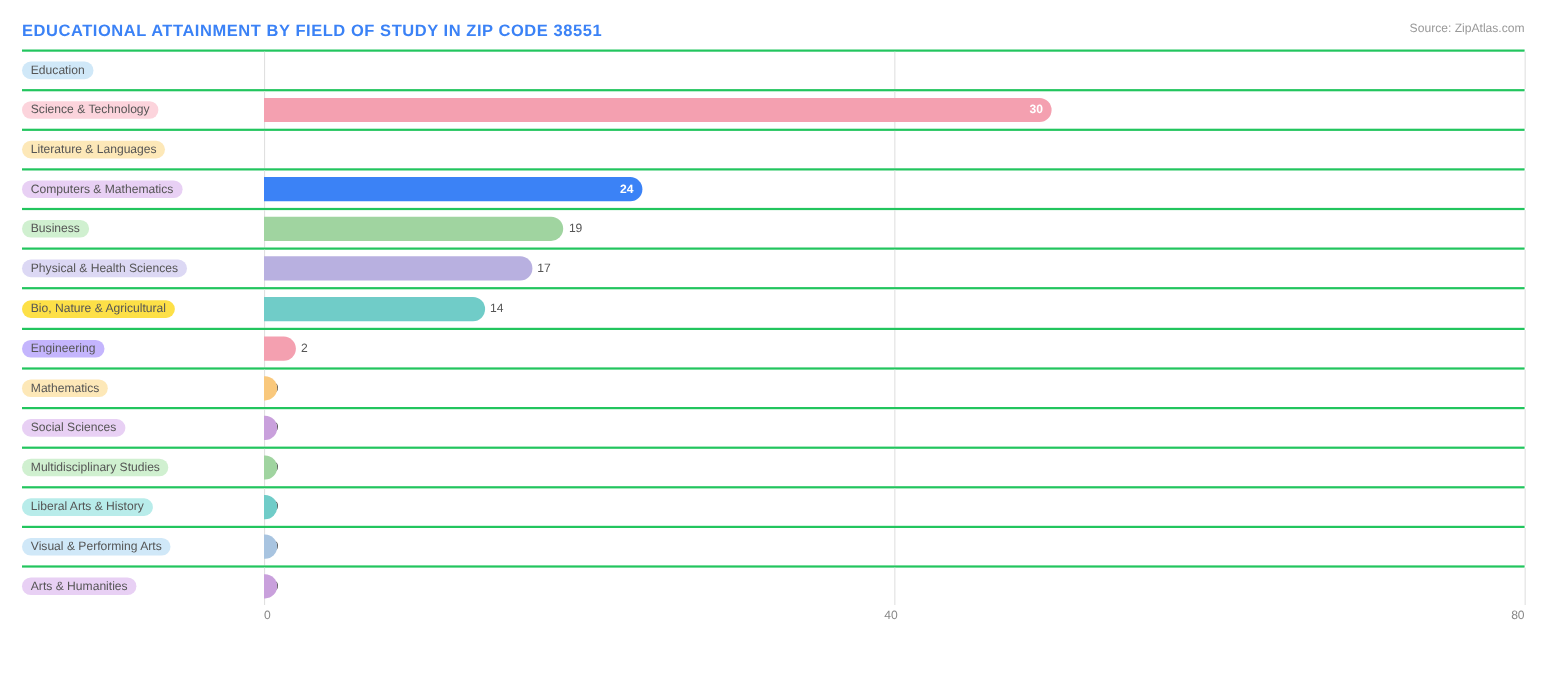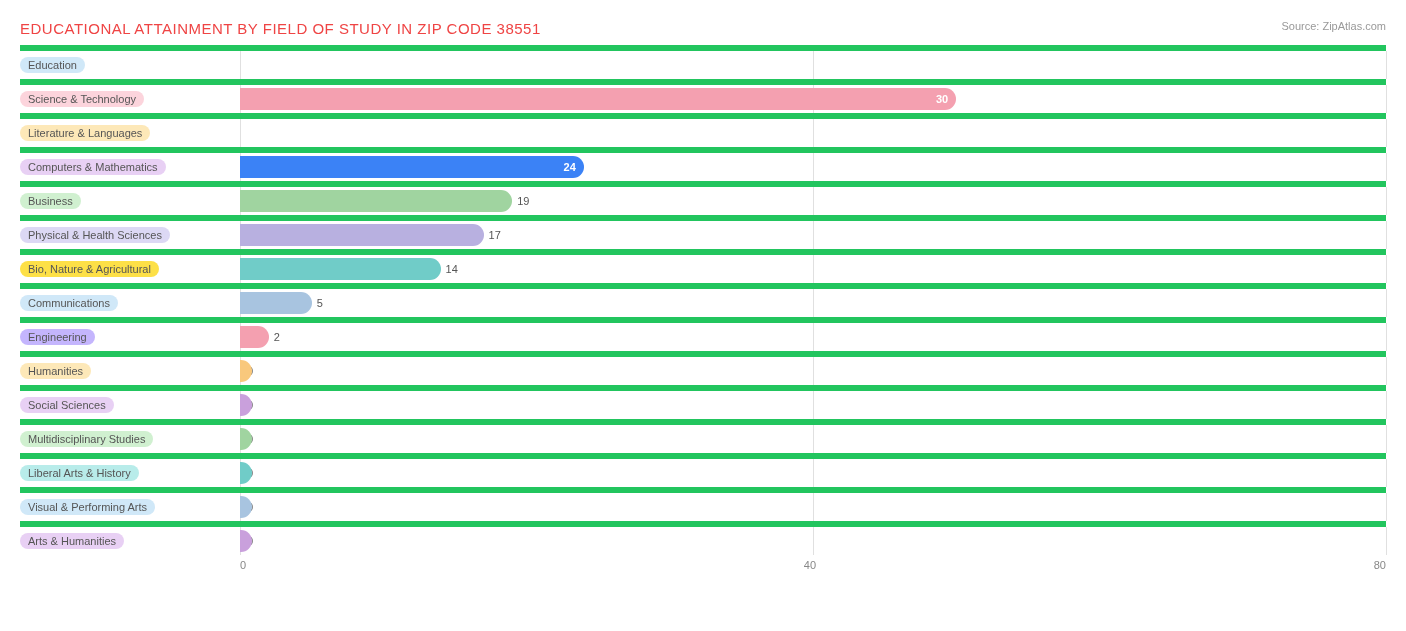--- a/index.html
+++ b/index.html
@@ -11,22 +11,22 @@
       overflow: hidden;
     }
     .chart-container {
       padding: 20px 20px 40px 20px;
       width: 1406px;
       height: 631px;
       position: relative;
     }
     .chart-title {
       font-size: 15px;
-      font-weight: normal;
-      color: #ef4444;
+      font-weight: bold;
+      color: #3b82f6;
       text-transform: uppercase;
       letter-spacing: 0.5px;
       margin-bottom: 4px;
     }
     .chart-source {
       position: absolute;
       top: 20px;
       right: 20px;
       font-size: 11px;
       color: #999;
@@ -41,21 +41,21 @@
     .bars-section {
       display: flex;
       flex-direction: column;
       flex: 1;
       position: relative;
     }
     .bar-row {
       display: flex;
       align-items: center;
       flex: 1;
-      border-top: 6px solid #22c55e;
+      border-top: 2px solid #22c55e;
       min-height: 34px;
       position: relative;
     }
     .bar-label {
       width: 220px;
       font-size: 11.5px;
       color: #444;
       padding: 2px 6px 2px 0;
       flex-shrink: 0;
     }
@@ -193,45 +193,33 @@
             <span class="bar-value" style="left: 17.5%; margin-left: 5px;">14</span>
             <div class="bar-fill" style="width: 17.5%; background: rgb(112, 204, 200); min-width: 20px;"></div>
           </div>
         </div>
         <div class="bar-row">
           <div style="position: absolute; inset: 0px 0px 0px 220px; pointer-events: none;">
             <div style="position: absolute; left: 0%; top: 0px; bottom: 0px; width: 1px; background: rgb(224, 224, 224);"></div>
             <div style="position: absolute; left: 50%; top: 0px; bottom: 0px; width: 1px; background: rgb(224, 224, 224);"></div>
             <div style="position: absolute; left: 100%; top: 0px; bottom: 0px; width: 1px; background: rgb(224, 224, 224);"></div>
           </div>
-          <div class="bar-label"><span class="label-pill" style="background: rgb(208, 232, 248);">Communications</span></div>
-          <div class="bar-track">
-            <span class="bar-value" style="left: 6.25%; margin-left: 5px;">5</span>
-            <div class="bar-fill" style="width: 6.25%; background: rgb(168, 196, 224); min-width: 20px;"></div>
-          </div>
-        </div>
-        <div class="bar-row">
-          <div style="position: absolute; inset: 0px 0px 0px 220px; pointer-events: none;">
-            <div style="position: absolute; left: 0%; top: 0px; bottom: 0px; width: 1px; background: rgb(224, 224, 224);"></div>
-            <div style="position: absolute; left: 50%; top: 0px; bottom: 0px; width: 1px; background: rgb(224, 224, 224);"></div>
-            <div style="position: absolute; left: 100%; top: 0px; bottom: 0px; width: 1px; background: rgb(224, 224, 224);"></div>
-          </div>
           <div class="bar-label"><span class="label-pill" style="background: #c4b5fd;">Engineering</span></div>
           <div class="bar-track">
             <span class="bar-value" style="left: 2.5%; margin-left: 5px;">2</span>
             <div class="bar-fill" style="width: 2.5%; background: rgb(244, 160, 176); min-width: 20px;"></div>
           </div>
         </div>
         <div class="bar-row">
           <div style="position: absolute; inset: 0px 0px 0px 220px; pointer-events: none;">
             <div style="position: absolute; left: 0%; top: 0px; bottom: 0px; width: 1px; background: rgb(224, 224, 224);"></div>
             <div style="position: absolute; left: 50%; top: 0px; bottom: 0px; width: 1px; background: rgb(224, 224, 224);"></div>
             <div style="position: absolute; left: 100%; top: 0px; bottom: 0px; width: 1px; background: rgb(224, 224, 224);"></div>
           </div>
-          <div class="bar-label"><span class="label-pill" style="background: rgb(253, 232, 184);">Humanities</span></div>
+          <div class="bar-label"><span class="label-pill" style="background: rgb(253, 232, 184);">Mathematics</span></div>
           <div class="bar-track">
             <span class="bar-value" style="left: 2px;">0</span>
             <div class="bar-fill" style="width: 12px; background: rgb(249, 200, 124);"></div>
           </div>
         </div>
         <div class="bar-row">
           <div style="position: absolute; inset: 0px 0px 0px 220px; pointer-events: none;">
             <div style="position: absolute; left: 0%; top: 0px; bottom: 0px; width: 1px; background: rgb(224, 224, 224);"></div>
             <div style="position: absolute; left: 50%; top: 0px; bottom: 0px; width: 1px; background: rgb(224, 224, 224);"></div>
             <div style="position: absolute; left: 100%; top: 0px; bottom: 0px; width: 1px; background: rgb(224, 224, 224);"></div>

